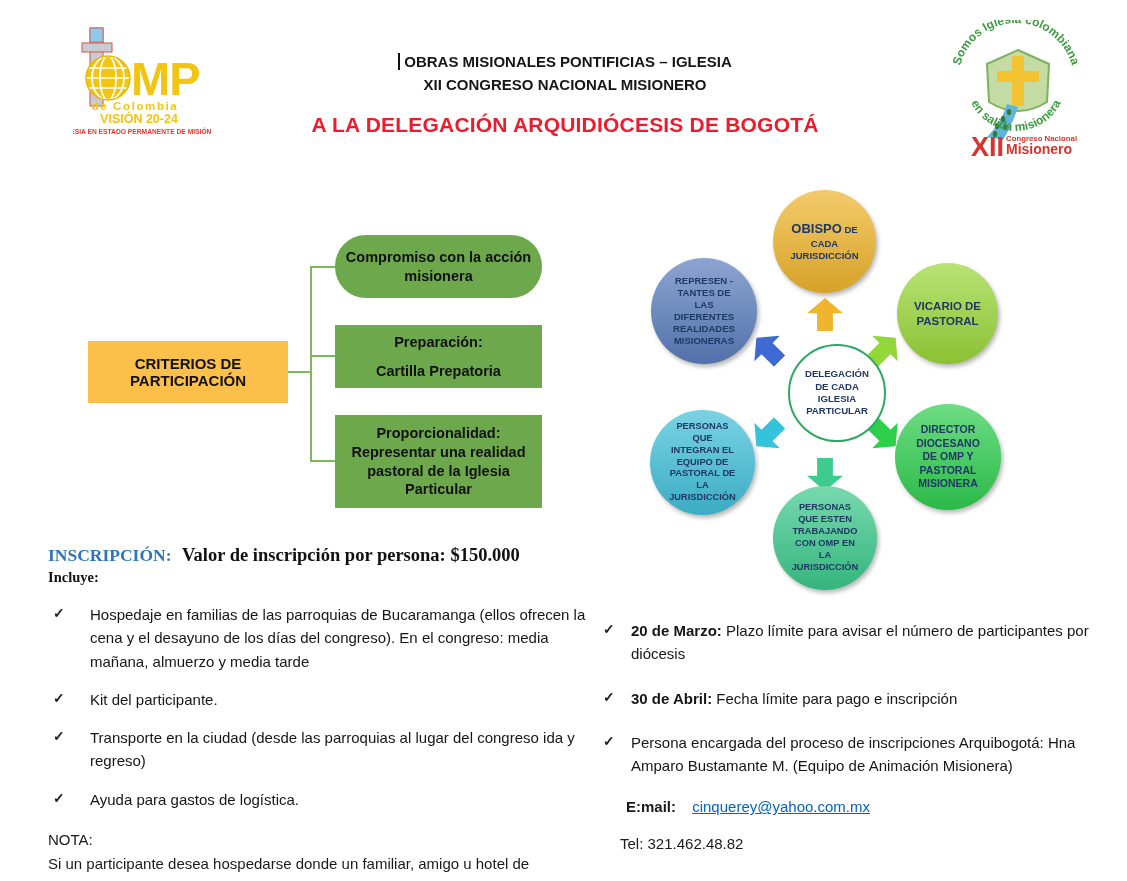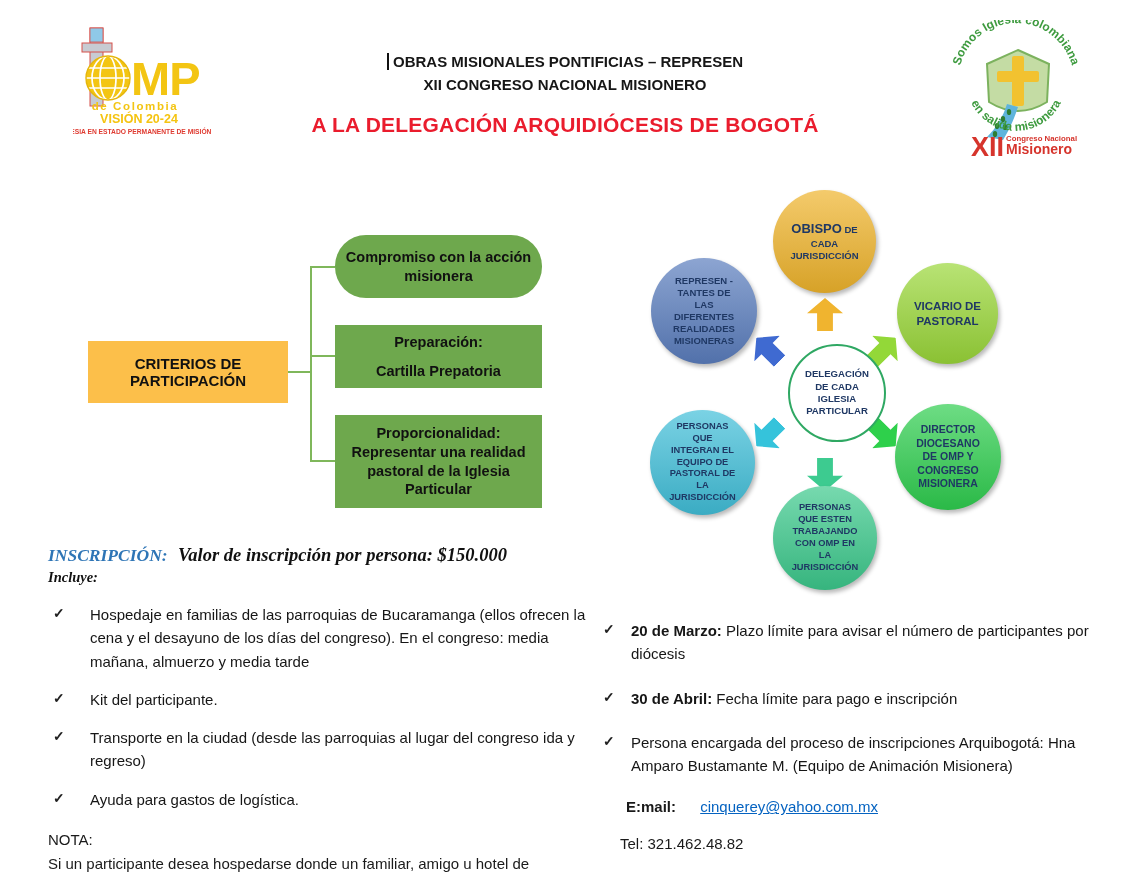--- a/index.html
+++ b/index.html
@@ -51,39 +51,39 @@
                
                clip-path:polygon(50% 0,100% 46%,72% 46%,72% 100%,28% 100%,28% 46%,0 46%);}
   .arrow-up{left:167px;top:118px;}
   .arrow-ul{left:110px;top:153px;transform:rotate(-45deg);}
   .arrow-ur{left:226px;top:153px;transform:rotate(45deg);}
   .arrow-ll{left:110px;top:238px;transform:rotate(-135deg);}
   .arrow-lr{left:226px;top:238px;transform:rotate(135deg);}
   .arrow-down{left:167px;top:278px;transform:rotate(180deg);}
 
   
-  .serif-head{font-family:"Liberation Serif",serif;font-style:italic;font-weight:700;}
+  .serif-head{font-family:"Liberation Serif",serif;font-weight:700;}
   .inscripcion{position:absolute;left:48px;top:545px;width:540px;}
   .ins-head{font-size:17.5px;color:#2E75B6;}
   .ins-value{font-size:18.5px;color:#111;margin-left:6px;}
   .ins-incluye{font-size:14.5px;color:#111;margin-top:3px;}
   .blist{margin-top:17px;}
   .bullet{position:relative;padding-left:42px;font-size:15px;line-height:1.55;
           margin-bottom:15px;color:#161616;}
   .check{position:absolute;left:5px;top:0;font-weight:700;color:#222;font-size:14px;}
   .lead{font-weight:700;}
   .nota-label{font-size:15px;margin-top:20px;}
   .nota-text{font-size:15px;line-height:1.55;margin-top:4px;width:505px;}
 
   .cuenta{position:absolute;left:598px;top:595px;width:515px;}
   .cuenta-head{font-size:16.5px;color:#2E75B6;}
   .cuenta .blist{margin-top:24px;}
   .cuenta .bullet{margin-bottom:21px;padding-left:33px;}
   .email-row{margin-left:28px;margin-top:5px;font-size:15px;font-weight:700;}
-  .email-link{color:#0563C1;font-weight:400;margin-left:20px;}
+  .email-link{color:#0563C1;font-weight:400;margin-left:12px;}
   .tel-row{margin-left:22px;margin-top:20px;font-size:15px;}
 
   
   .logo-left{position:absolute;left:73px;top:24px;width:190px;height:140px;}
   .logo-right{position:absolute;left:945px;top:20px;width:160px;height:158px;}
   svg text{font-family:"Liberation Sans",sans-serif;}
 </style>
 </head>
 <body>
 
@@ -113,21 +113,21 @@
         <circle cx="35" cy="54" r="22" fill="none" stroke="#E5B60C" stroke-width="1.4"></circle>
       </g>
       <text x="58" y="71" font-size="47" font-weight="bold" fill="#F3C513" letter-spacing="-1">MP</text>
       <text x="62" y="86" font-size="11.5" font-weight="bold" fill="#F3C513" letter-spacing="1.6" text-anchor="middle">de Colombia</text>
       <text x="66" y="99" font-size="12.5" font-weight="bold" fill="#F5C411" text-anchor="middle">VISIÓN 20-24</text>
       <text x="57" y="110" font-size="6.7" font-weight="bold" fill="#DF3A30" text-anchor="middle">LA IGLESIA EN ESTADO PERMANENTE DE MISIÓN</text>
     </svg>
   </div>
 
   <div class="org-lines">
-    <div><span class="cursor-bar">OBRAS MISIONALES PONTIFICIAS – REPRESEN</span></div>
+    <div><span class="cursor-bar">OBRAS MISIONALES PONTIFICIAS – IGLESIA</span></div>
     <div>XII CONGRESO NACIONAL MISIONERO</div>
   </div>
   <div class="doc-title">A LA DELEGACIÓN ARQUIDIÓCESIS DE BOGOTÁ</div>
 
   <div class="logo-right">
     <svg width="160" height="158" viewBox="0 0 160 158">
       <defs>
         <path id="arcTop" d="M 16.5 80.8 A 58 58 0 1 1 125.5 80.8"></path>
         <path id="arcBot" d="M 21.8 69.7 A 50 50 0 0 0 120.2 69.7"></path>
       </defs>
@@ -206,21 +206,21 @@
 INTEGRAN EL
 EQUIPO DE
 PASTORAL DE
 LA
 JURISDICCIÓN</span>
     </div>
     <div class="node node-lr" style="background-color: rgb(47, 206, 79);">
       <span>DIRECTOR
 DIOCESANO
 DE OMP Y
-CONGRESO
+PASTORAL
 MISIONERA</span>
     </div>
     <div class="node node-bot" style="background-color: rgb(60, 201, 140);">
       <span>PERSONAS
 QUE ESTEN
 TRABAJANDO
 CON OMP EN
 LA
 JURISDICCIÓN</span>
     </div>

